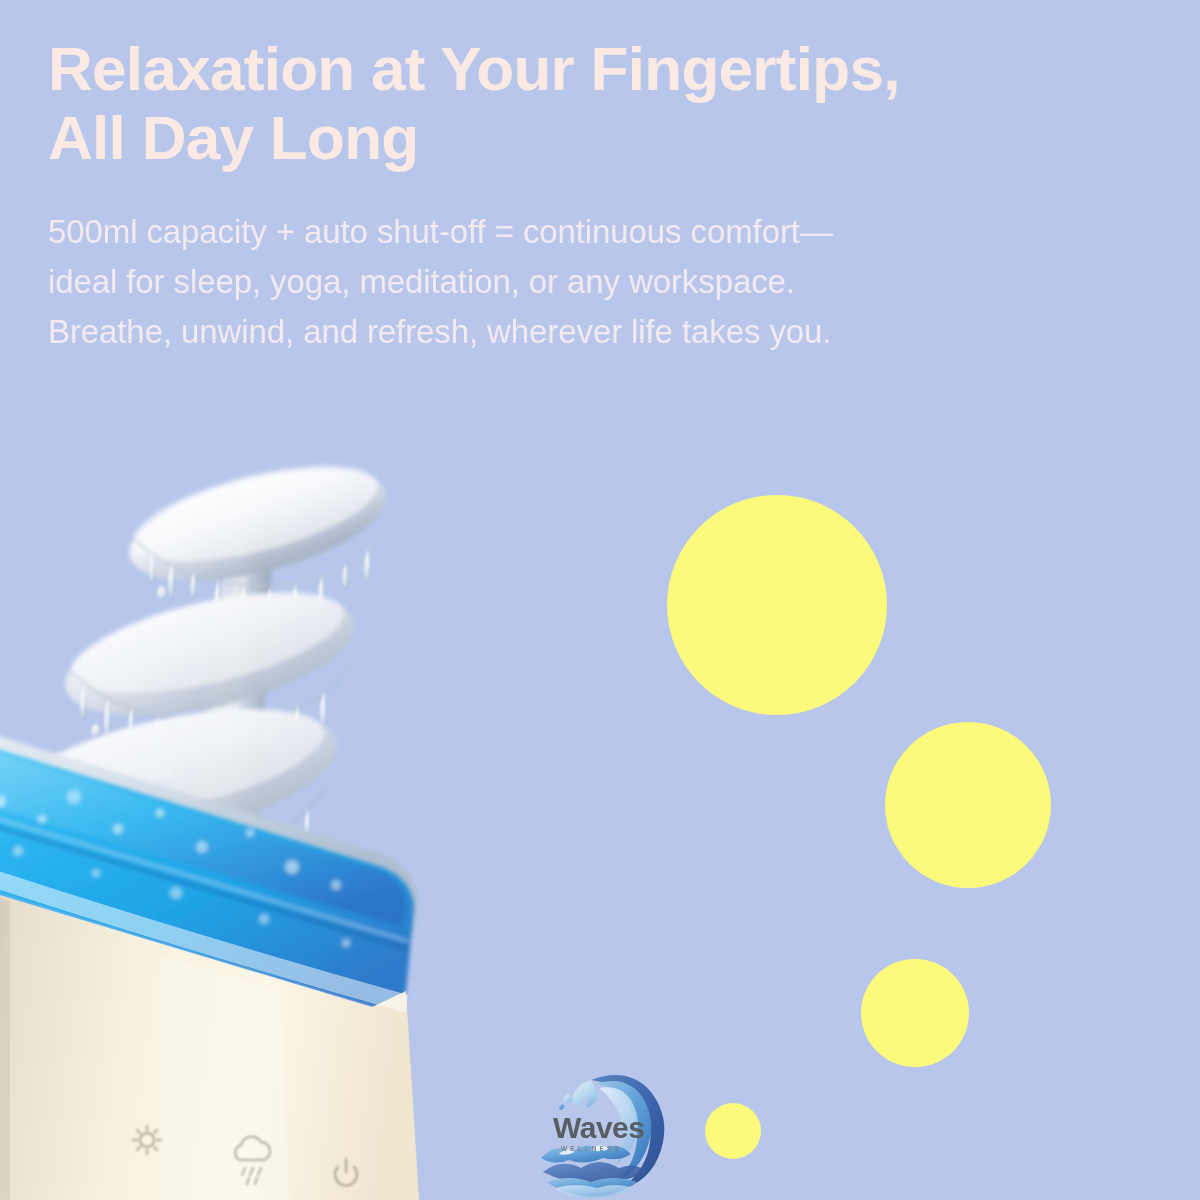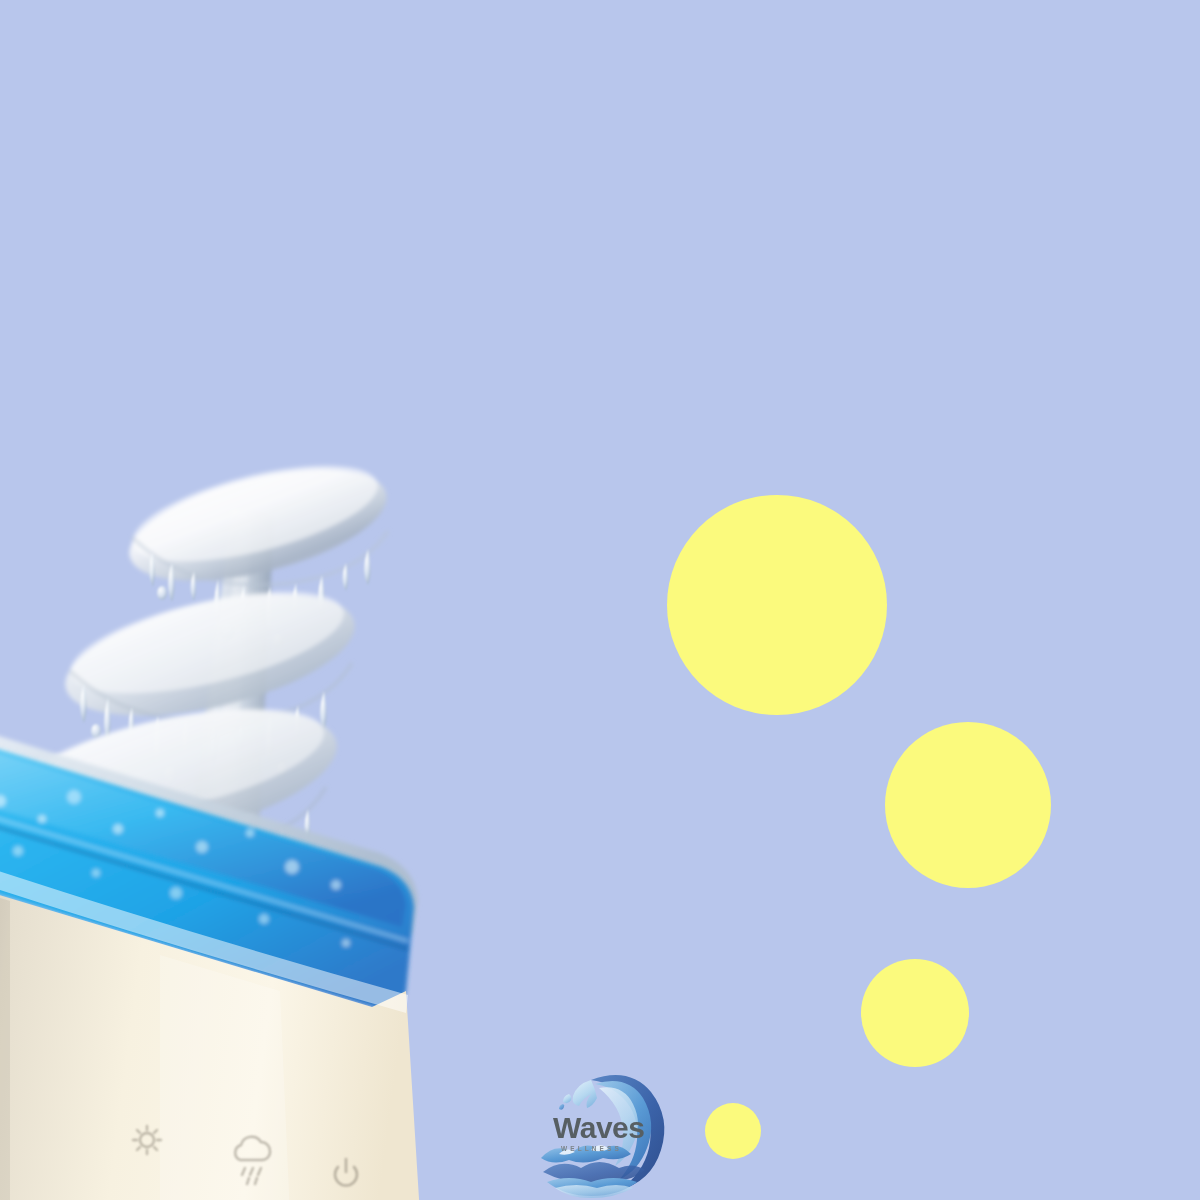--- a/index.html
+++ b/index.html
@@ -285,20 +285,27 @@
         </g>
 
         <g stroke="#6b6356" stroke-width="2.6" fill="none" stroke-linecap="round" transform="translate(486,757)">
           <path d="M -8 -5 a 11 11 0 1 0 16 0"></path>
           <line x1="0" y1="-13" x2="0" y2="0"></line>
         </g>
       </g>
     </svg>
   </div>
 
+  <div class="text-block">
+    <h1 class="headline">Relaxation at Your Fingertips,
+All Day Long</h1>
+    <p class="subcopy">500ml capacity + auto shut-off = continuous comfort—
+ideal for sleep, yoga, meditation, or any workspace.
+Breathe, unwind, and refresh, wherever life takes you.</p>
+  </div>
 
   <div id="logo">
     <svg viewBox="0 0 150 140" xmlns="http://www.w3.org/2000/svg">
       <defs>
         <linearGradient id="wvDark" x1="0" y1="0" x2="1" y2="1">
           <stop offset="0%" stop-color="#5a86c4"></stop>
           <stop offset="55%" stop-color="#3b63a9"></stop>
           <stop offset="100%" stop-color="#2e4d8c"></stop>
         </linearGradient>
         <linearGradient id="wvMid" x1="0" y1="0" x2="0.8" y2="1">

